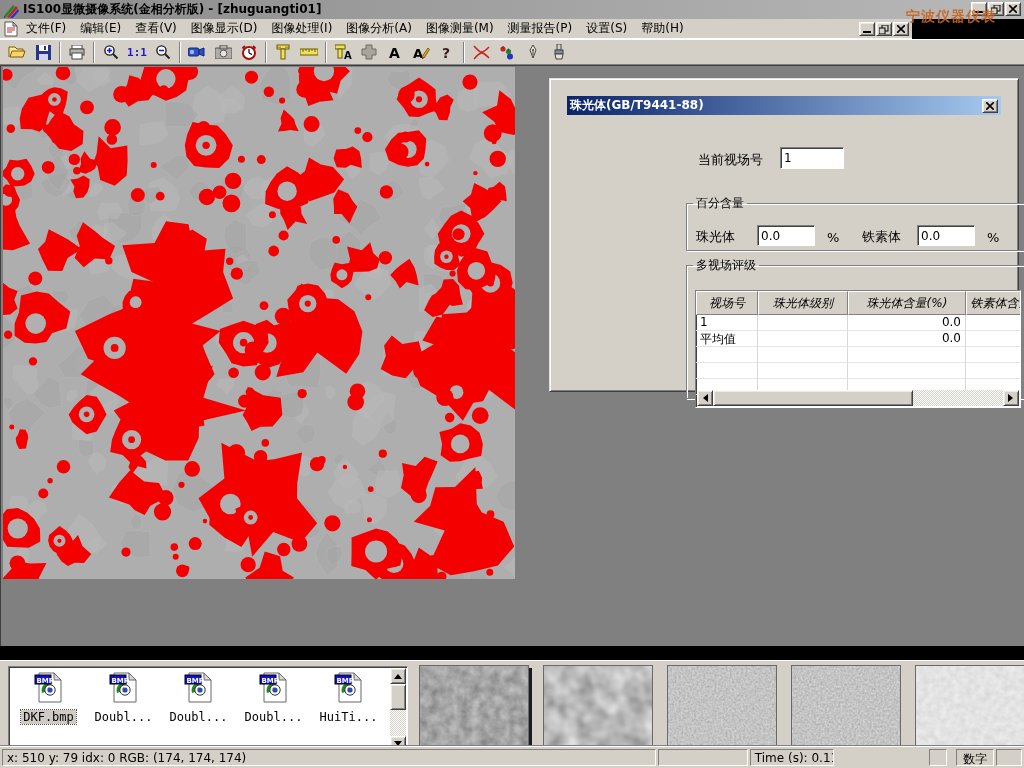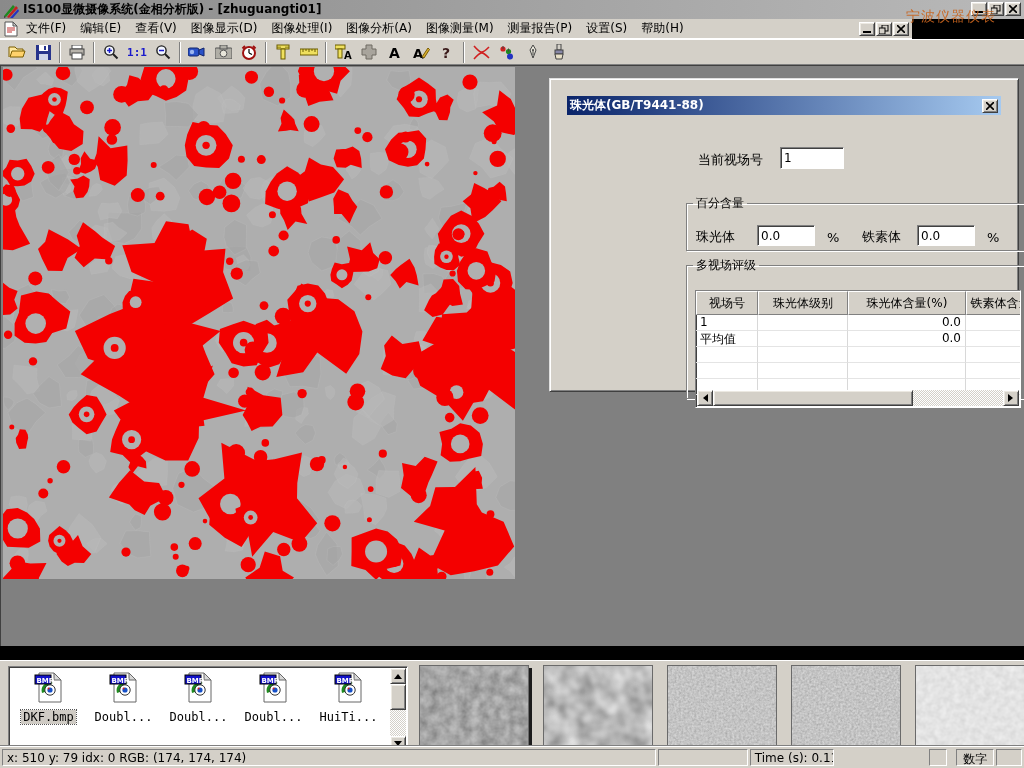--- a/index.html
+++ b/index.html
@@ -15,21 +15,21 @@
   .titlebar .ttext { font-weight:bold; font-size:12px; color:#000; margin-left:4px; white-space:nowrap; }
   .winbtns { position:absolute; right:3px; top:2px; display:flex; gap:1px; }
   .wbtn { width:16px; height:14px; display:flex; align-items:center; justify-content:center; cursor:default; }
   .wbtn svg { display:block; }
 
   
   .menubar { position:absolute; left:0; top:19px; width:912px; height:20px; background:#d4d0c8; border-bottom:1px solid #ffffff; display:flex; align-items:center; padding-left:3px; }
   .menu-item { padding:2px 7px; white-space:nowrap; }
   .childbtns { position:absolute; right:3px; top:3px; display:flex; gap:1px; }
 
-  .watermark { position:absolute; right:28px; top:8px; color:#c8641e; font-weight:normal; font-size:14px; opacity:.9; z-index:60; letter-spacing:1px; }
+  .watermark { position:absolute; right:28px; top:8px; color:#c8641e; font-weight:bold; font-size:14px; opacity:.9; z-index:60; letter-spacing:1px; }
 
   
   .toolbar { position:absolute; left:0; top:39px; width:1024px; height:26px; background:#d4d0c8; border-top:1px solid #fff; border-bottom:1px solid #808080; display:flex; align-items:center; padding-left:4px; }
   .tbtn { width:26px; height:23px; display:flex; align-items:center; justify-content:center; border:1px solid transparent; }
   .tsep { width:2px; height:21px; border-left:1px solid #808080; border-right:1px solid #ffffff; margin:0 3px; }
   .one2one { color:#1a1acc; font-weight:bold; font-size:11px; font-family:"DejaVu Sans Mono", monospace; }
 
   
   .workspace { position:absolute; left:0; top:65px; width:1024px; height:581px; background:#808080; border-top:1px solid #404040; border-left:1px solid #404040; }
   .micrograph { position:absolute; left:2px; top:1px; width:512px; height:512px; }
@@ -50,21 +50,21 @@
   .op-btn.focused { border-color:#000; box-shadow:inset 0 0 0 1px #fff, inset 1px 1px 0 2px #ece9e2, inset -1px -1px 0 2px #808080; outline:1px dotted #000; outline-offset:-5px; }
 
   .fld-label { position:absolute; font-size:13px; white-space:nowrap; }
   .txt { position:absolute; border:1px solid; border-color:#808080 #fff #fff #808080; box-shadow:inset 1px 1px 0 #404040; background:#fff; font-family:inherit; font-size:12px; padding:2px 3px; }
 
   .grade-group { left:294px; top:20px; width:165px; height:48px; }
   .pct-group { left:119px; top:80px; width:342px; height:56px; }
   .mf-group { left:119px; top:142px; width:342px; height:142px; }
 
   .mtable { position:absolute; left:8px; top:16px; width:326px; height:118px; border:1px solid; border-color:#808080 #fff #fff #808080; box-shadow:inset 1px 1px 0 #404040; background:#fff; overflow:hidden; }
-  .mt-head { display:flex; height:24px; }
+  .mt-head { display:flex; height:24px;font-style:italic; }
   .mt-hc { flex:none; background:#d4d0c8; border:1px solid; border-color:#ffffff #808080 #808080 #ffffff; display:flex; align-items:center; justify-content:center; font-size:12px; white-space:nowrap; overflow:hidden; }
   .mt-row { display:flex; height:16px; }
   .mt-c { flex:none; border-right:1px solid #d8d8d8; border-bottom:1px solid #e4e4e4; font-size:12px; padding:0 4px; white-space:nowrap; overflow:hidden; }
   .mt-c.num { text-align:right; }
   .c1{width:62px;} .c2{width:90px;} .c3{width:118px;} .c4{width:90px;}
 
   .hscroll { position:absolute; left:1px; bottom:1px; width:322px; height:16px; display:flex; background:#d4d0c8; }
   .sbtn { width:16px; height:16px; flex:none; display:flex; align-items:center; justify-content:center; background:#d4d0c8; border:1px solid; border-color:#ffffff #404040 #404040 #ffffff; box-shadow:inset 1px 1px 0 #ece9e2, inset -1px -1px 0 #808080; }
   .hthumb { width:200px; height:16px; flex:none; background:#d4d0c8; border:1px solid; border-color:#ffffff #404040 #404040 #ffffff; box-shadow:inset 1px 1px 0 #ece9e2, inset -1px -1px 0 #808080; }
   .strack { flex:1; background-image:conic-gradient(#ffffff 25%, #d4d0c8 0 50%, #ffffff 0 75%, #d4d0c8 0); background-size:2px 2px; }

